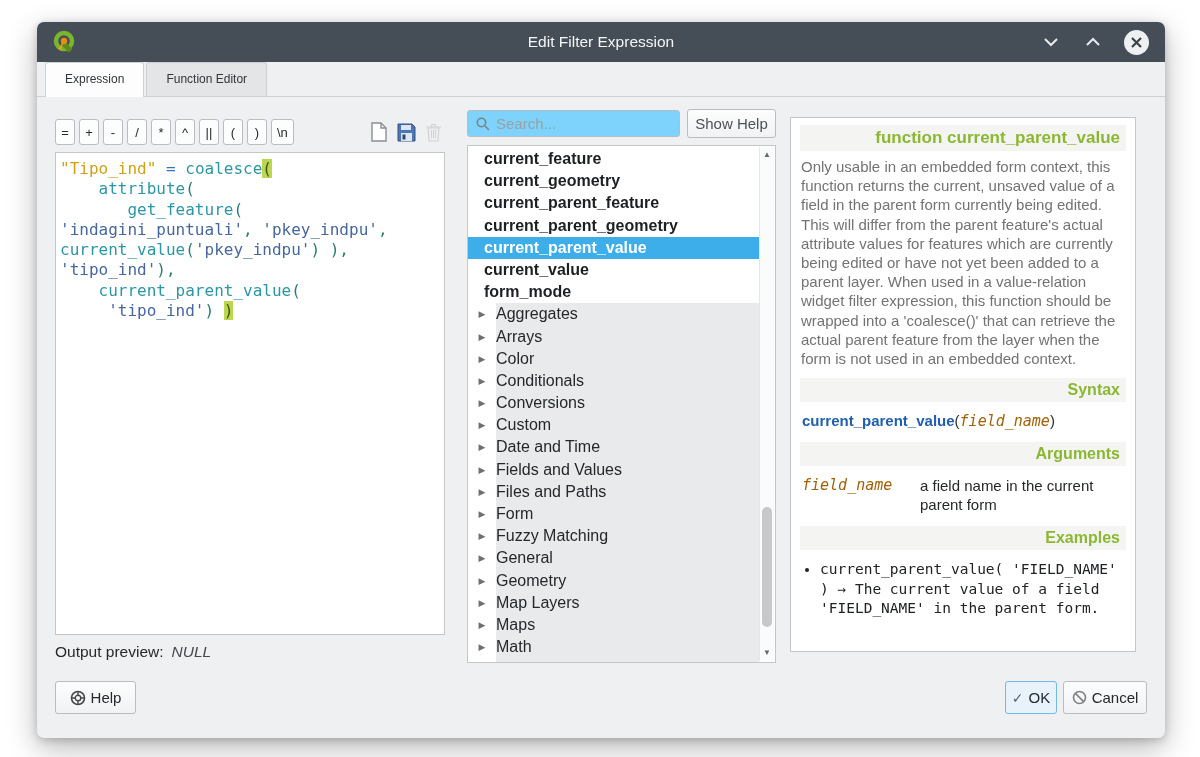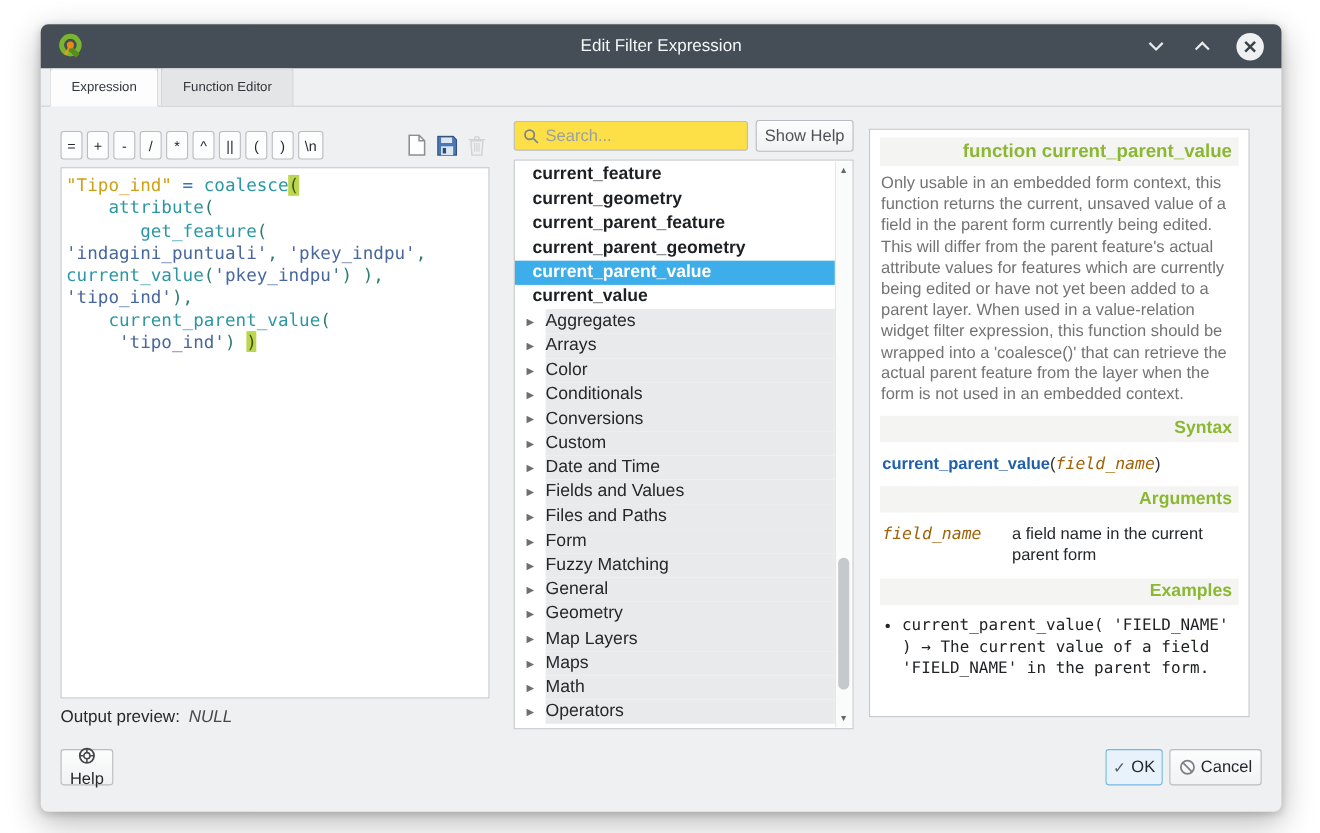--- a/index.html
+++ b/index.html
@@ -51,21 +51,21 @@
   .tok-str   { color:#47679e; }
   .tok-punct { color:#2b7d6e; }
   .tok-plain { color:#333333; }
   .tok-hl    { background:#bcd64f; color:#3c5215; }
 
   .output-preview { position:absolute; left:18px; top:621px; font-size:15.5px; color:#26292c; }
   .output-preview .val { font-style:italic; color:#45494d; margin-left:8px; }
 
   
   .search-box { position:absolute; left:430px; top:88px; width:213px; height:27px;
-                background:#fde047; border:1px solid #b9bdc1; border-radius:3px;
+                background:#7dd3fc; border:1px solid #b9bdc1; border-radius:3px;
                 display:flex; align-items:center; padding:0 8px; gap:6px; }
   .search-box input { border:none; outline:none; flex:1; font-size:15px; color:#26292c;
                       font-family:"Liberation Sans", sans-serif; background:transparent; }
   .search-box input::placeholder { color:#9aa0a4; }
   .show-help-btn { position:absolute; left:650px; top:87px; width:89px; height:29px;
                    background:linear-gradient(#fcfdfd,#f1f2f3); border:1px solid #b9bdc1;
                    border-radius:3px; font-size:15px; color:#4d5255; cursor:pointer;
                    font-family:"Liberation Sans", sans-serif; }
 
   .fn-list { position:absolute; left:430px; top:123px; width:309px; height:518px;
@@ -106,21 +106,21 @@
   .examples { padding:4px 2px 0 20px; }
   .examples li { font-family:"DejaVu Sans Mono", monospace; font-size:14.5px; color:#202325;
                  line-height:19.5px; }
 
   
   .footer-btn { position:absolute; height:33px; border-radius:3px; font-size:15px;
                 color:#26292c; display:flex; align-items:center; justify-content:center;
                 gap:5px; cursor:pointer; font-family:"Liberation Sans", sans-serif; }
   .btn-normal { background:linear-gradient(#fcfdfd,#f1f2f3); border:1px solid #b9bdc1; }
   .btn-default { background:#e7f2fa; border:1px solid #73b9e4; }
-  .help-btn { left:18px; top:659px; width:48px;flex-direction:column; }
+  .help-btn { left:18px; top:659px; width:81px; }
   .ok-btn { left:968px; top:659px; width:52px; }
   .cancel-btn { left:1026px; top:659px; width:84px; }
   .btn-glyph { color:#5c6165; font-size:14px; }
 </style>
 </head>
 <body>
 
 <div class="dialog">
 
   <div class="titlebar">
@@ -220,20 +220,21 @@
   <button class="show-help-btn">Show Help</button>
 
   <div class="fn-list">
     <div class="fn-rows" id="fn-rows">
         <div class="fn-row">current_feature</div>
         <div class="fn-row">current_geometry</div>
         <div class="fn-row">current_parent_feature</div>
         <div class="fn-row">current_parent_geometry</div>
         <div class="fn-row selected">current_parent_value</div>
         <div class="fn-row">current_value</div>
+        <div class="fn-row">form_mode</div>
         <div class="group-row">
           <span class="group-arrow">▶</span>
           <span class="group-label">Aggregates</span>
         </div>
         <div class="group-row">
           <span class="group-arrow">▶</span>
           <span class="group-label">Arrays</span>
         </div>
         <div class="group-row">
           <span class="group-arrow">▶</span>

